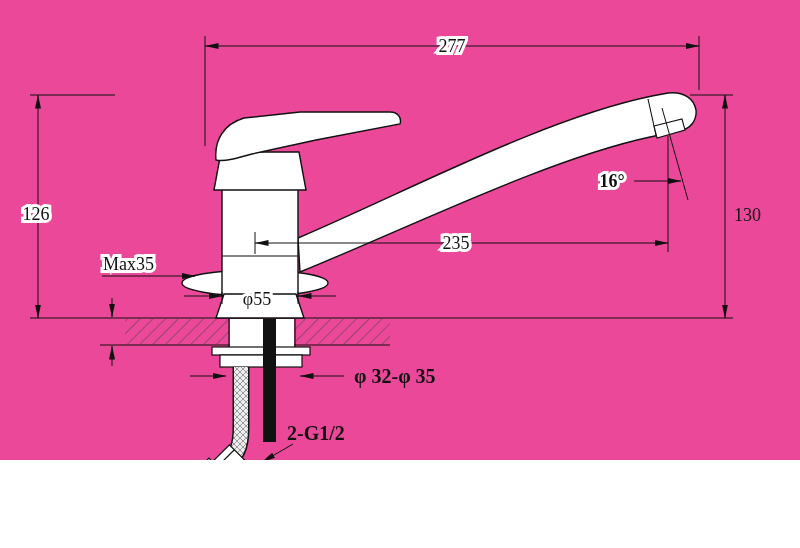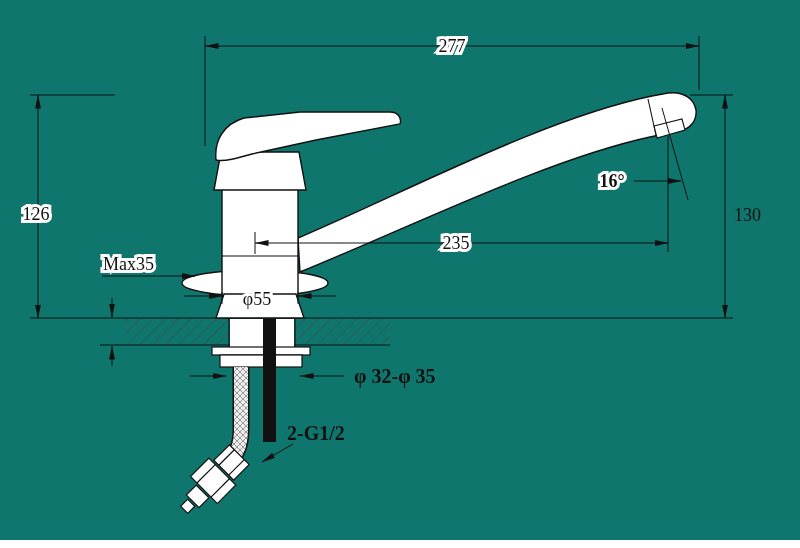--- a/index.html
+++ b/index.html
@@ -1,16 +1,16 @@
 <!DOCTYPE html>
 <html><head>
 <meta charset="utf-8">
 <style>
   html,body{margin:0;padding:0;background:#fff;}
-  .canvas{position:relative;width:800px;height:540px;background:#0f766e;overflow:hidden;}
+  .canvas{position:relative;width:800px;height:460px;background:#ec4899;overflow:hidden;}
   svg{display:block;}
   svg text{font-family:"Liberation Serif", serif;font-size:18px;fill:#111;}
   .halo{paint-order:stroke;stroke:#ffffff;stroke-width:6px;}
   .big{font-size:20px;font-weight:bold;}
   .bold{font-weight:bold;}
 </style>
 </head>
 <body>
 
 <div class="canvas">

